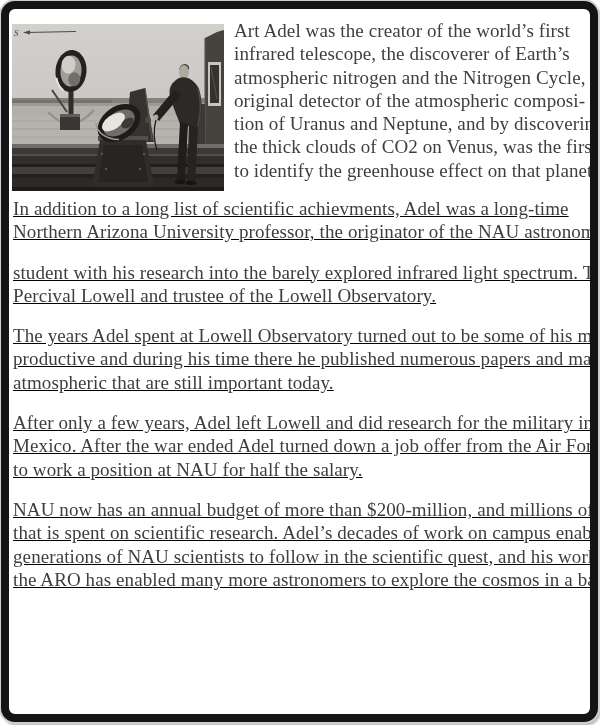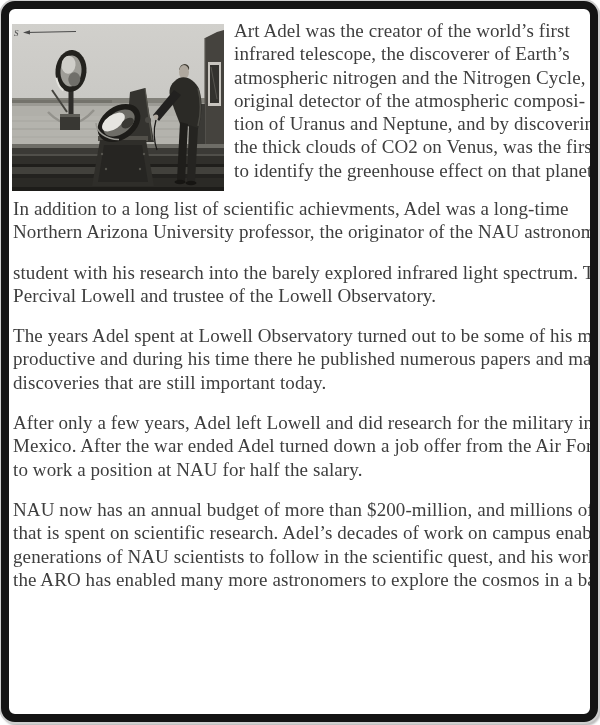--- a/index.html
+++ b/index.html
@@ -16,21 +16,21 @@
   .content{position:relative;width:100%;height:100%;}
   .top-row{display:flex;margin:15px 0 0 3px;}
   .photo-wrap{flex:0 0 212px;width:212px;height:167px;}
   .photo-wrap svg{display:block;}
   .intro{margin-left:10px;margin-top:-5px;}
   .line{
     white-space:nowrap;font-size:19px;line-height:23.3px;color:#3e3e3e;
     letter-spacing:0.1px;
   }
   .body-text{margin:6px 0 0 4px;}
-  .para{margin:0 0 17px 0;}
+  .para{margin:0 0 17px 0;text-decoration:underline;}
 </style>
 </head>
 <body>
 
 <div class="page">
   <div class="content">
 
     <div class="top-row">
       <div class="photo-wrap">
         <svg width="212" height="167" viewBox="0 0 212 167">
@@ -143,21 +143,21 @@
       </div>
 
       <div class="para">
         <div class="line">student with his research into the barely explored infrared light spectrum. This</div>
         <div class="line">Percival Lowell and trustee of the Lowell Observatory.</div>
       </div>
 
       <div class="para">
         <div class="line">The years Adel spent at Lowell Observatory turned out to be some of his most</div>
         <div class="line">productive and during his time there he published numerous papers and made</div>
-        <div class="line">discoveries that are still important today.</div>
+        <div class="line">atmospheric that are still important today.</div>
       </div>
 
       <div class="para">
         <div class="line">After only a few years, Adel left Lowell and did research for the military in New</div>
         <div class="line">Mexico. After the war ended Adel turned down a job offer from the Air Force</div>
         <div class="line">to work a position at NAU for half the salary.</div>
       </div>
 
       <div class="para">
         <div class="line">NAU now has an annual budget of more than $200-million, and millions of</div>

